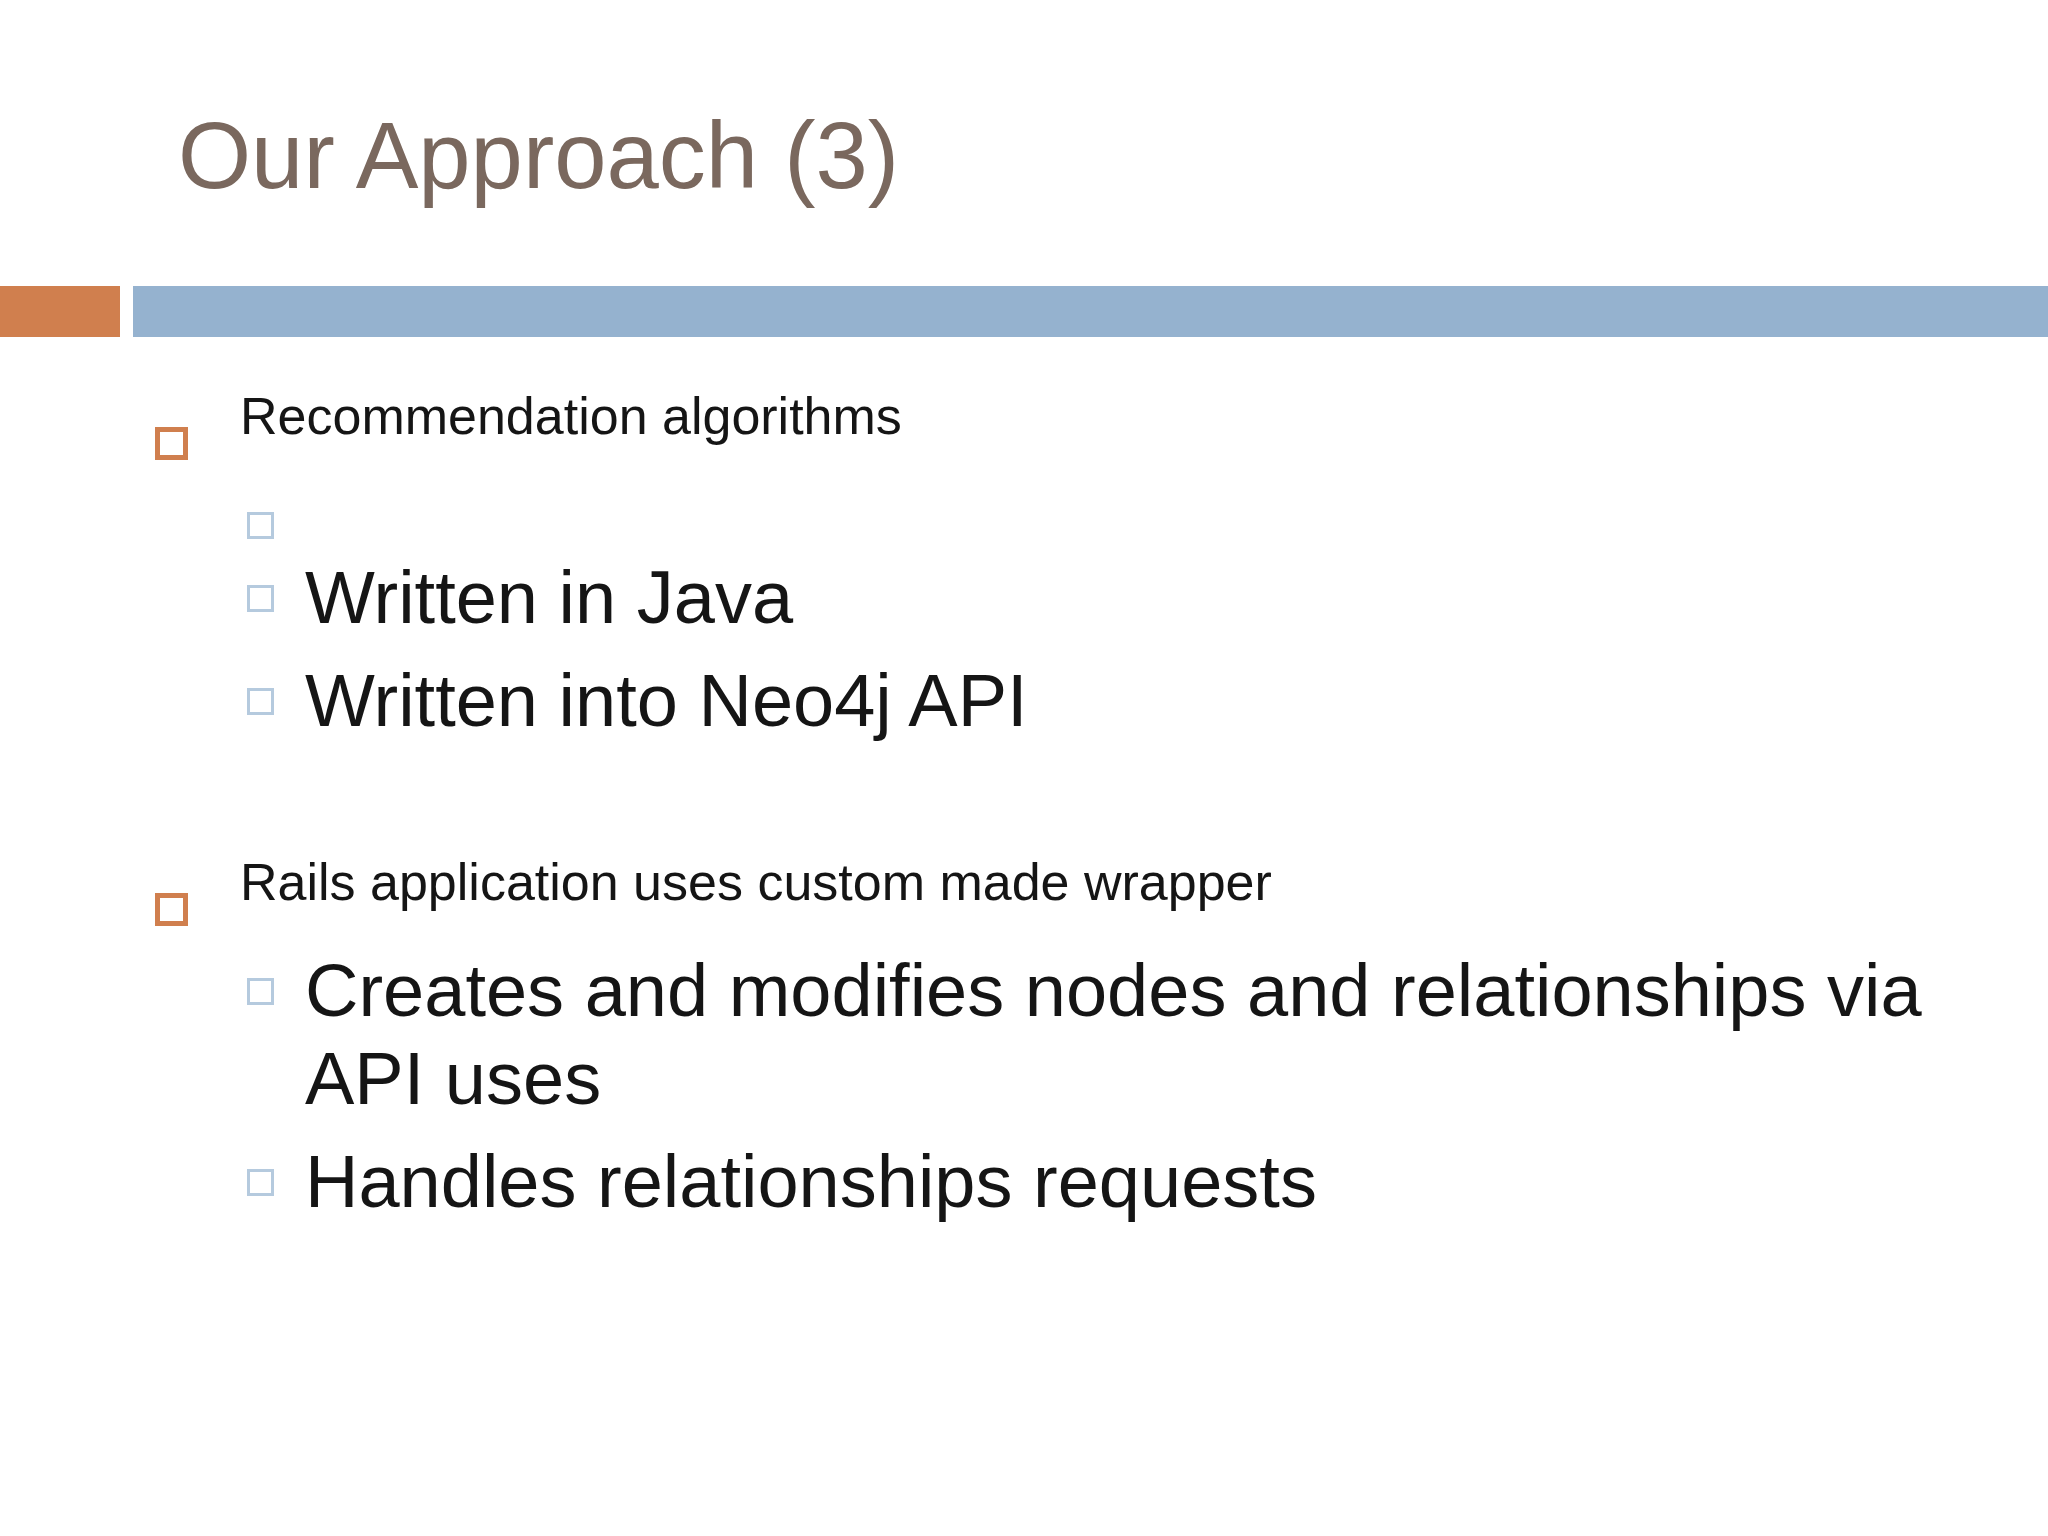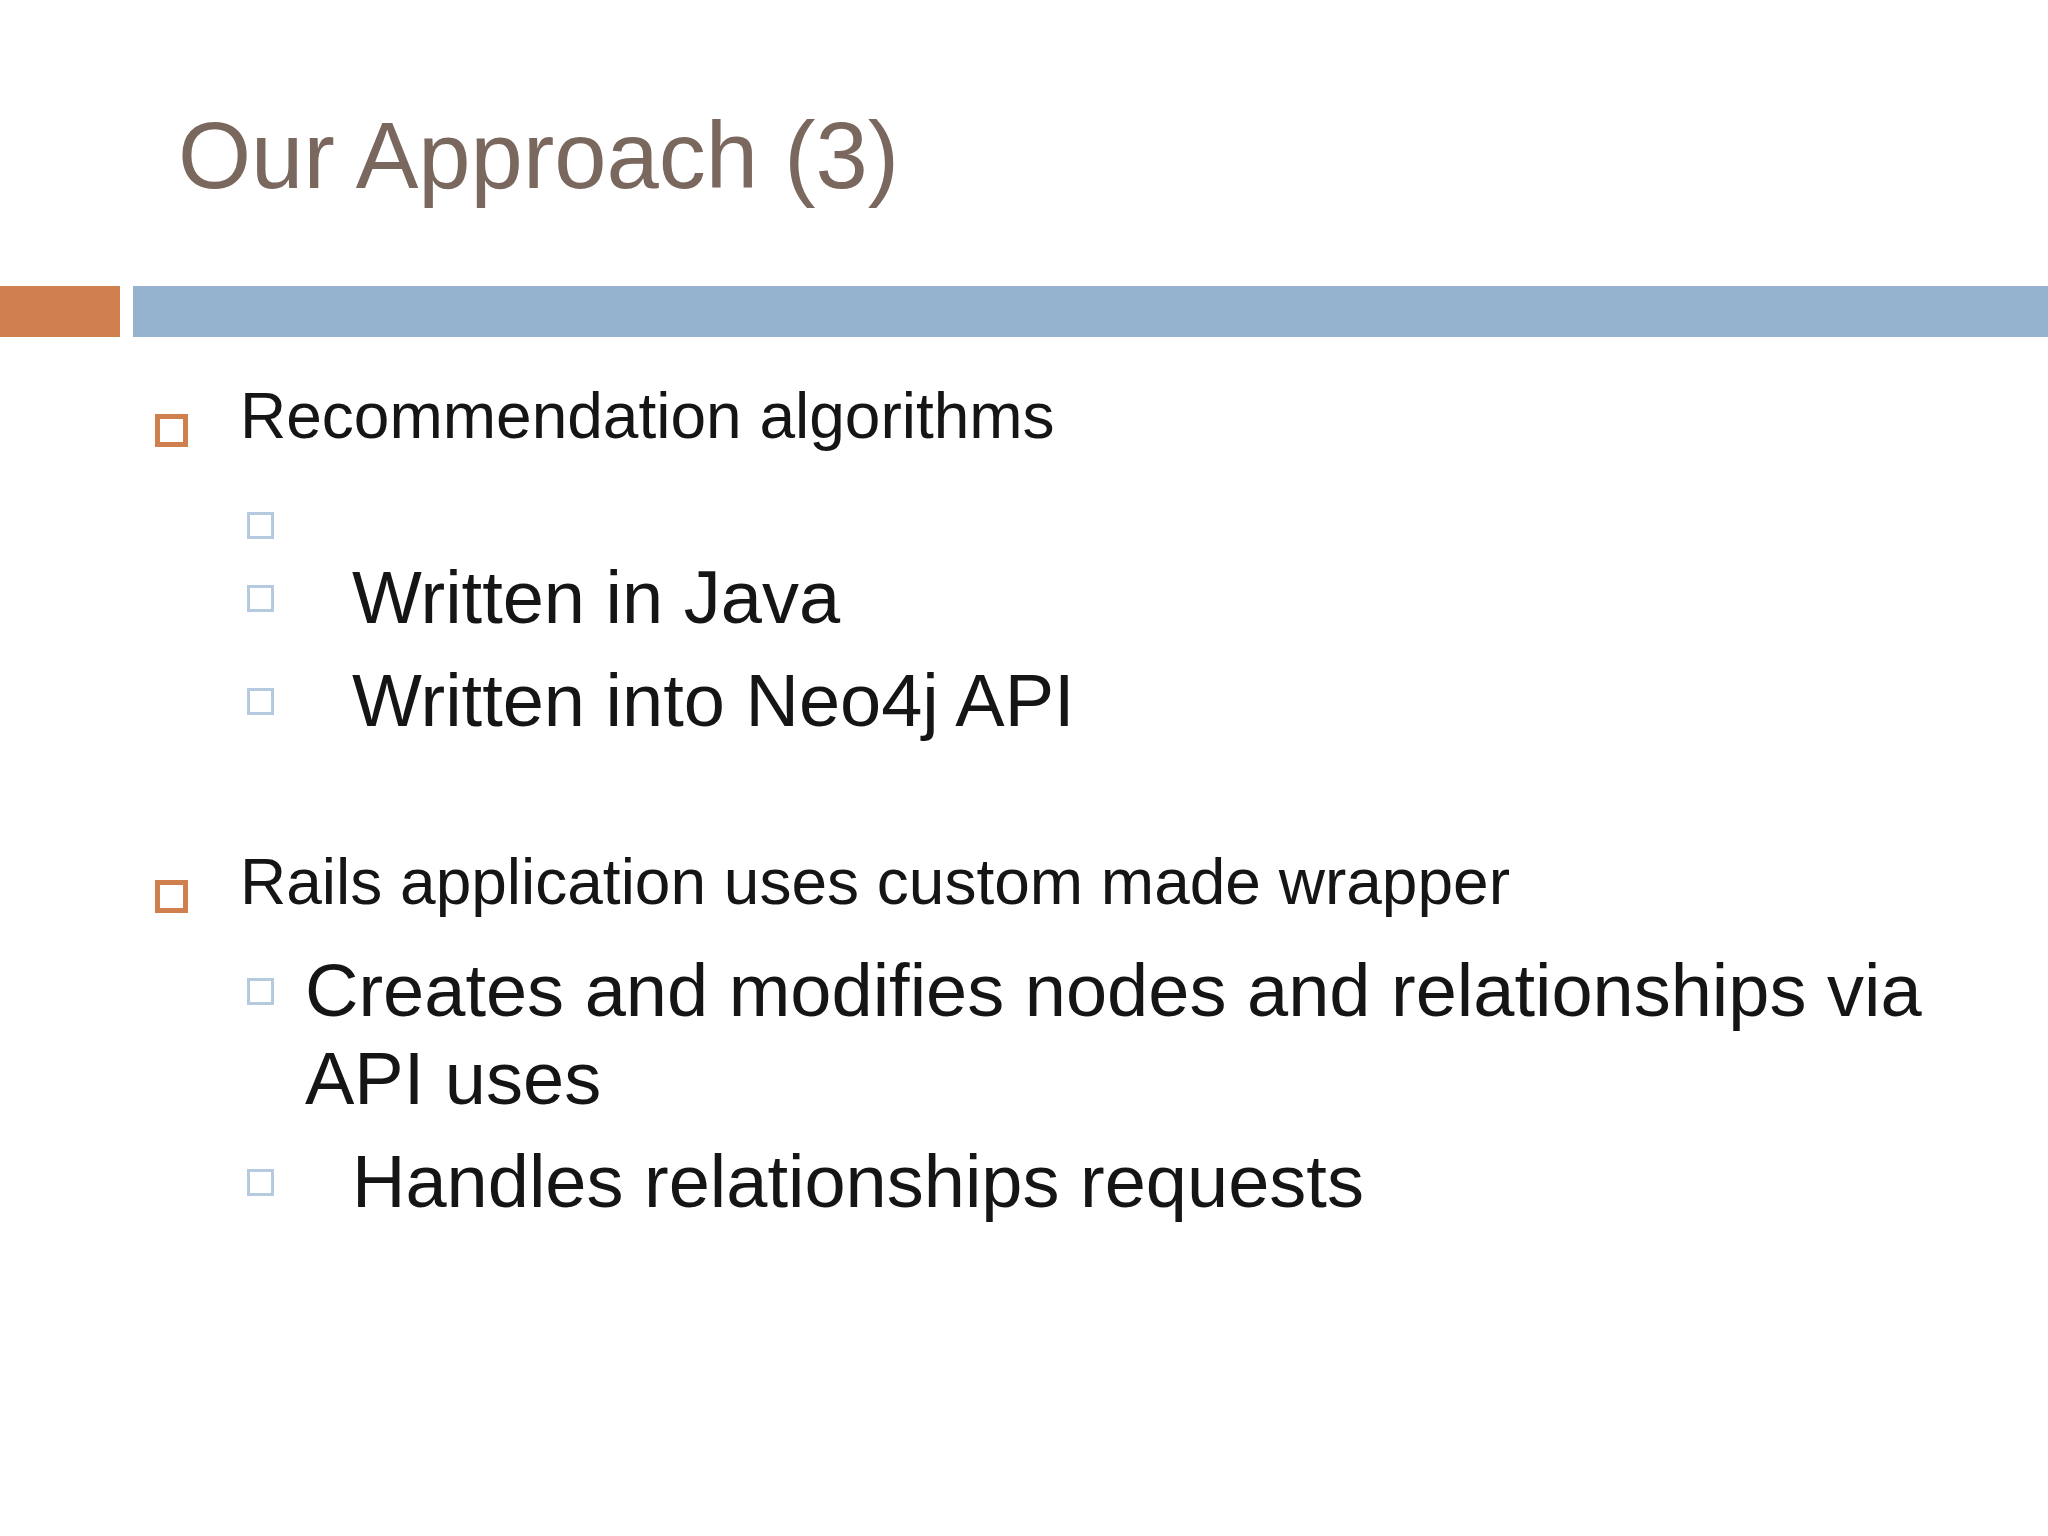--- a/index.html
+++ b/index.html
@@ -54,22 +54,22 @@
     position: absolute;
     left: 155px;
     top: 372px;
     width: 1860px;
   }
   .section + .section {
     margin-top: 93px;
   }
   .l1 {
     display: flex;
-    align-items: center;
-    font-size: 64px;
+    align-items: flex-end;
+    font-size: 52px;
     line-height: 88px;
   }
   .l1 .sq {
     flex: 0 0 auto;
     width: 23px;
     height: 23px;
     border: 5px solid #d07f4e;
     background: #ffffff;
     margin-top: 29px;
     margin-right: 52px;
@@ -82,21 +82,20 @@
     padding-left: 92px;
   }
   .l2 {
     display: flex;
     align-items: flex-start;
     font-size: 74px;
     line-height: 88px;
   }
   .l2 + .l2 {
     margin-top: 15px;
-    gap: 47px;
   }
   .l2 .sq {
     flex: 0 0 auto;
     width: 21px;
     height: 21px;
     border: 3px solid #b5cade;
     background: #ffffff;
     margin-top: 31px;
     margin-right: 31px;
   }

